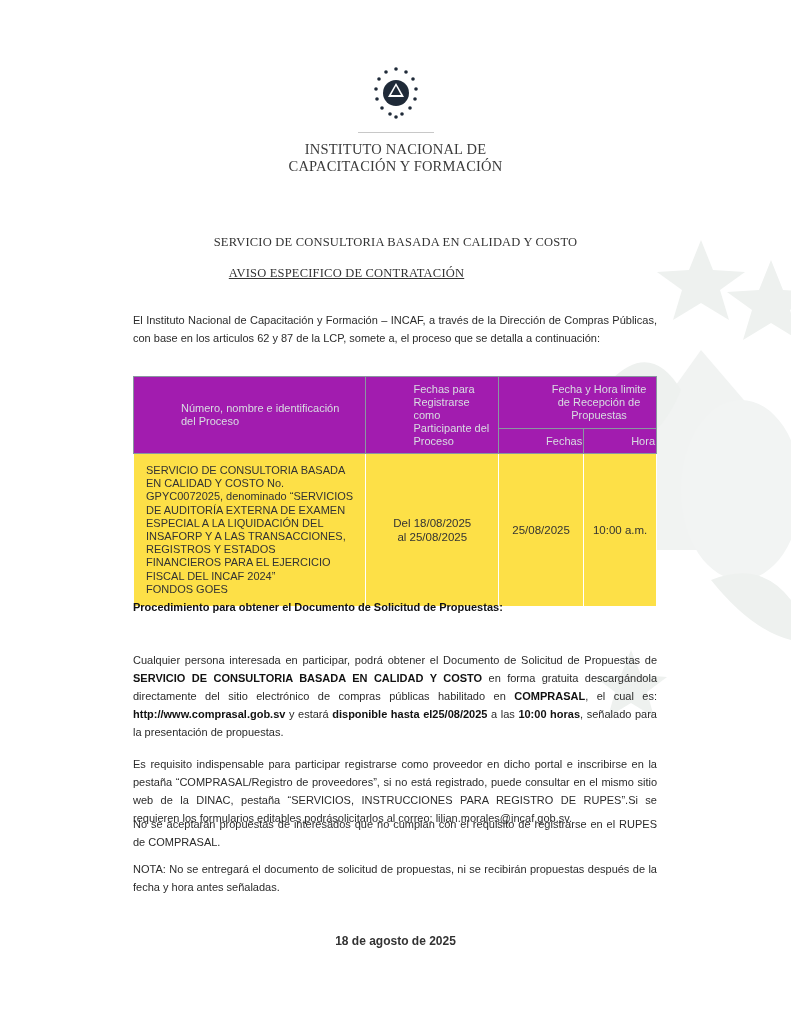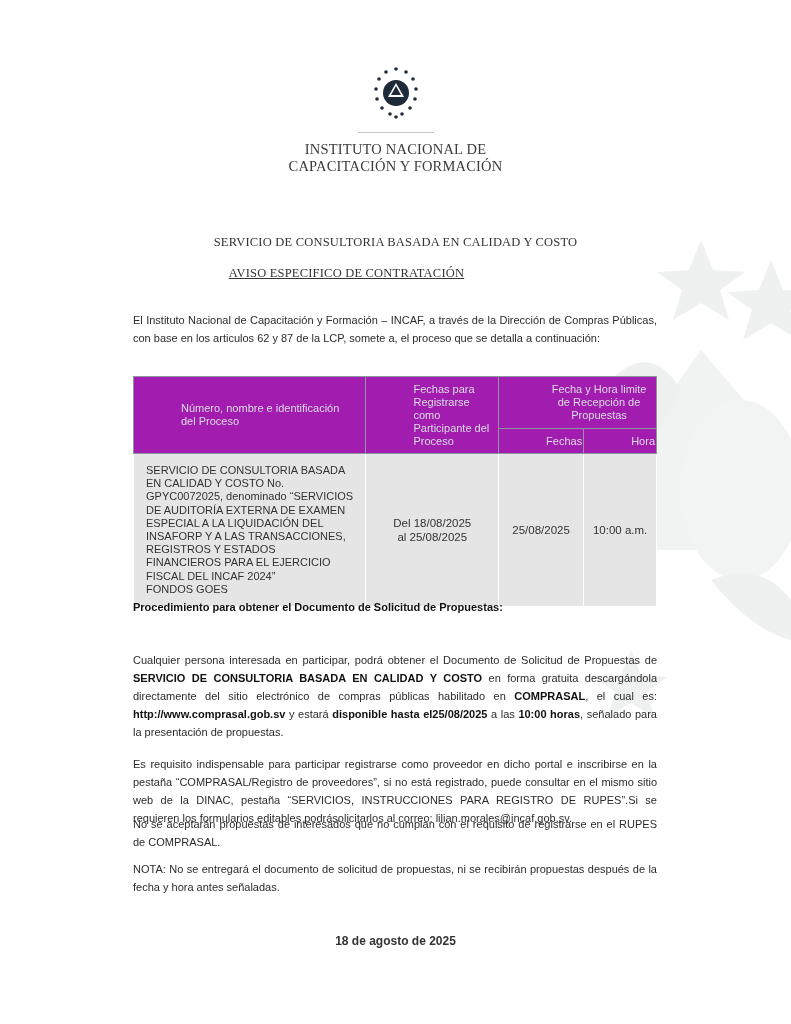--- a/index.html
+++ b/index.html
@@ -15,21 +15,21 @@
     .logo-rule { width: 76px; height: 1px; background: #c8c8c8; margin: 4px auto 8px auto; }
     .inst-name { font-family: "Liberation Serif", serif; font-size: 14.5px; color: #3b3b3b; line-height: 17px; letter-spacing: 0.2px; }
     .title1 { position: absolute; top: 235px; left: 0; width: 791px; text-align: center;
       font-family: "Liberation Serif", serif; font-size: 12.5px; color: #333; letter-spacing: 0.2px; }
     .title2 { position: absolute; top: 266px; left: 0; width: 693px; text-align: center;
       font-family: "Liberation Serif", serif; font-size: 12.5px; color: #333; text-decoration: underline; letter-spacing: 0.2px; }
     .content { position: absolute; left: 133px; width: 524px; font-size: 11px; line-height: 18px; color: #2b2b2b; text-align: justify; }
     .intro { top: 311px; }
     table.proc { position: absolute; top: 376px; left: 133px; width: 524px; border-collapse: collapse; font-size: 11px; line-height: 13px; }
     table.proc th { background: #a21caf; color: #d8dde2; font-weight: normal; border: 1px solid #8a96a0; padding-left: 47px; }
-    table.proc td { background: #e5e5e5; color: #333; border-left: 1px solid #ffffff; border-right: 1px solid #ffffff; vertical-align: middle; margin-top: 40px; }
+    table.proc td { background: #fde047; color: #333; border-left: 1px solid #ffffff; border-right: 1px solid #ffffff; vertical-align: middle; margin-top: 40px; }
     .th-name { width: 262px; text-align: left; padding: 0 10px 0 12px; height: 66px; }
     .th-reg { width: 95px; text-align: left; padding: 0 6px; }
     .th-lim { text-align: center; padding: 6px 4px; height: 28px; }
     .th-sub { text-align: center; height: 22px; }
     td.name-cell { padding: 10px 12px; text-align: left; font-size: 11px; line-height: 13.2px; }
     td.c { text-align: center; padding: 0 4px; font-size: 11.5px; line-height: 14px; }
     .proc-head { top: 598px; font-weight: bold; color: #111; }
     .p1 { top: 651px; }
     .p2 { top: 745px; margin-top: 10px; }
     .p3 { top: 815px; }

